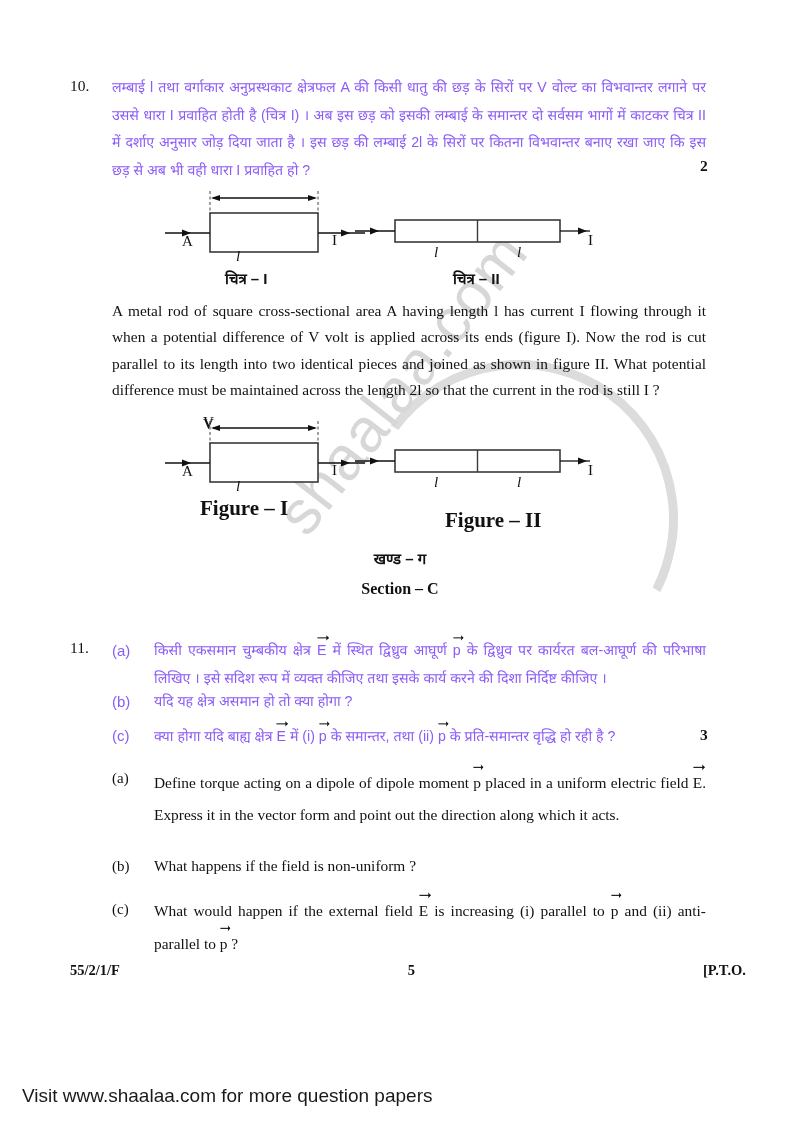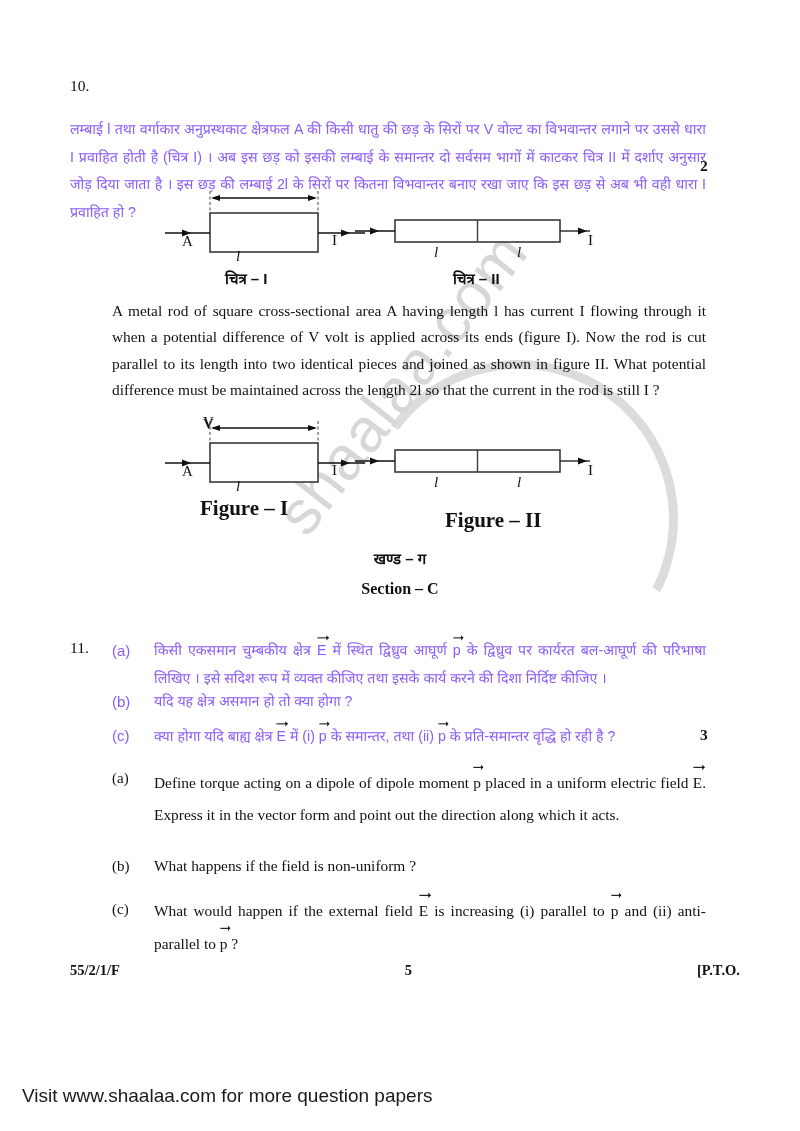--- a/index.html
+++ b/index.html
@@ -172,21 +172,21 @@
     top: -0.30em;
     height: 0.62em;
     pointer-events: none;
   }
   .vec > .vbar svg { display: block; width: 100%; height: 100%; }
 
   
   .footer {
     position: absolute;
     left: 70px;
-    right: 60px;
+    right: 54px;
     top: 962px;
     display: flex;
     align-items: baseline;
     font-family: "Liberation Serif", serif;
     font-weight: bold;
     font-size: 14.5px;
     color: #111;
   }
   .footer .f-left { flex: 0 0 auto; }
   .footer .f-mid  { flex: 1 1 auto; text-align: center; }
@@ -204,21 +204,21 @@
 </head>
 <body>
 
 <div class="watermark">
   <div class="wm-arc"></div>
   <div class="wm-text">shaalaa.com</div>
 </div>
 
 <div class="page">
 
-  <div class="qblock" style="left:70px; top:74px; width:636px;flex-direction:column;">
+  <div class="qblock" style="left:70px; top:74px; width:636px;">
     <div class="qnum">10.</div>
     <div class="qbody hindi">लम्बाई l तथा वर्गाकार अनुप्रस्थकाट क्षेत्रफल A की किसी धातु की छड़ के सिरों पर V वोल्ट का विभवान्तर लगाने पर उससे धारा I प्रवाहित होती है (चित्र I) । अब इस छड़ को इसकी लम्बाई के समान्तर दो सर्वसम भागों में काटकर चित्र II में दर्शाए अनुसार जोड़ दिया जाता है । इस छड़ की लम्बाई 2l के सिरों पर कितना विभवान्तर बनाए रखा जाए कि इस छड़ से अब भी वही धारा I प्रवाहित हो ?</div>
   </div>
   <div class="marks" style="left:700px; top:157px;">2</div>
 
   <div class="figwrap" style="top:186px;">
     <div class="figrow">
 
       <svg width="200" height="78" viewBox="0 0 200 78" style="position:absolute;left:95px;top:0;">
 

